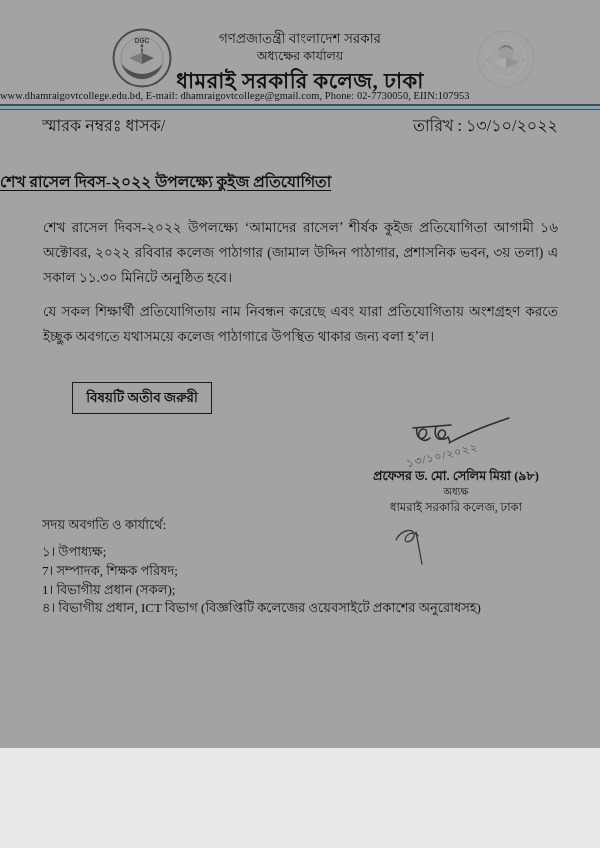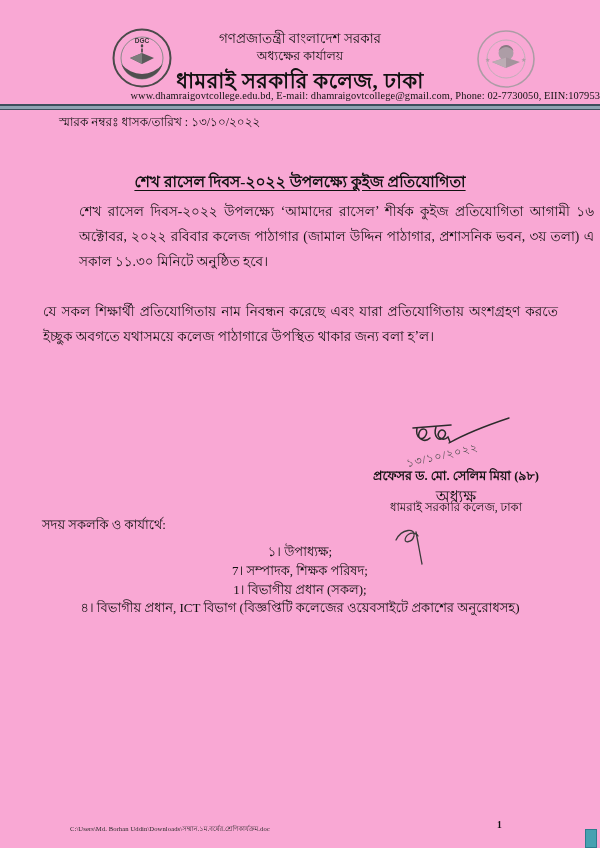--- a/index.html
+++ b/index.html
@@ -2,55 +2,55 @@
 <html><head>
 <meta charset="utf-8">
 <style>
   html,body{margin:0;padding:0;}
   body{
     width:600px;height:848px;
     background:#e8e8e8;
     font-family:"Liberation Serif","DejaVu Serif",serif;
   }
   .page{
-    position:relative;width:600px;height:848px;
-    background:#f9a8d4;overflow:hidden;color:#111;
+    position:relative;width:600px;height:748px;
+    background:#a3a3a3;overflow:hidden;color:#111;
   }
   
   .logo-left{position:absolute;left:112px;top:28px;width:60px;height:60px;}
   .logo-right{position:absolute;left:476px;top:29px;width:60px;height:60px;opacity:.8;}
   .hdr{position:absolute;left:0;top:31px;width:600px;text-align:center;line-height:1.25;}
   .hdr .govt{font-size:13.5px;}
   .hdr .office{font-size:12.5px;margin-top:1px;}
   .hdr .college{font-size:21px;font-weight:bold;margin-top:3px;letter-spacing:.5px;}
-  .contact{position:absolute;left:0;top:90px;width:600px;text-align:right;font-size:10.4px;letter-spacing:.1px;}
+  .contact{position:absolute;left:0;top:90px;width:600px;text-align:left;font-size:10.4px;letter-spacing:.1px;}
   .sep{position:absolute;left:0;top:104px;width:600px;height:3px;
        border-top:2px solid #3c4f5c;border-bottom:1px solid #3c4f5c;}
   
-  .memo-row{position:absolute;left:42px;top:113px;width:516px;display:flex;justify-content:flex-start;font-size:12px;margin-left:17px;}
+  .memo-row{position:absolute;left:42px;top:113px;width:516px;display:flex;justify-content:space-between;font-size:16px;}
   
-  .title{position:absolute;left:0;top:170px;width:600px;text-align:center;
+  .title{position:absolute;left:0;top:170px;width:600px;text-align:left;
          font-size:15.5px;font-weight:bold;text-decoration:underline;text-underline-offset:3px;}
   .para{position:absolute;left:43px;width:515px;font-size:13.6px;line-height:25px;text-align:justify;}
-  .para1{top:199px;margin-left:36px;}
+  .para1{top:215px;}
   .para2{top:299px;}
   .urgent{position:absolute;left:72px;top:382px;width:138px;height:30px;
           border:1.5px solid #1a1a1a;display:flex;align-items:center;justify-content:center;
           font-size:13.5px;font-weight:bold;}
   
   .sig-block{position:absolute;left:348px;top:416px;width:216px;height:100px;text-align:center;}
   .sig-scribble{position:absolute;left:55px;top:0;}
   .sig-date{position:absolute;left:58px;top:31px;font-size:11px;color:#4a4a4a;
             transform:rotate(-13deg);letter-spacing:1px;}
   .sig-name{position:absolute;left:0;top:51px;width:100%;font-size:12.6px;font-weight:bold;text-align:center;}
-  .sig-desig{position:absolute;left:0;top:68px;width:100%;font-size:16px;}
+  .sig-desig{position:absolute;left:0;top:68px;width:100%;font-size:10px;}
   .sig-inst{position:absolute;left:0;top:83px;width:100%;font-size:11.6px;}
   
   .dist-head{position:absolute;left:42px;top:515px;font-size:13px;}
-  .dist-list{position:absolute;left:42px;top:543px;width:516px;font-size:13px;text-align:center;}
+  .dist-list{position:absolute;left:42px;top:543px;width:516px;font-size:13px;}
   .dist-list .item{line-height:18.8px;}
   .scribble2{position:absolute;left:392px;top:524px;}
   
   .foot-path{position:absolute;left:70px;top:823px;font-size:6.6px;color:#2b2b2b;letter-spacing:.1px;}
   .foot-page{position:absolute;left:497px;top:820px;font-size:9.5px;font-weight:bold;}
   .corner-marker{position:absolute;left:585px;top:829px;width:12px;height:19px;
                  border:1px solid #2d7d8e;box-sizing:border-box;}
 </style>
 </head>
 <body>
@@ -94,37 +94,38 @@
   <div class="memo-row">
     <span>স্মারক নম্বরঃ ধাসক/</span>
     <span>তারিখ : ১৩/১০/২০২২</span>
   </div>
 
   <div class="title">শেখ রাসেল দিবস-২০২২ উপলক্ষ্যে কুইজ প্রতিযোগিতা</div>
 
   <div class="para para1">শেখ রাসেল দিবস-২০২২ উপলক্ষ্যে ‘আমাদের রাসেল’ শীর্ষক কুইজ প্রতিযোগিতা আগামী ১৬ অক্টোবর, ২০২২ রবিবার কলেজ পাঠাগার (জামাল উদ্দিন পাঠাগার, প্রশাসনিক ভবন, ৩য় তলা) এ সকাল ১১.৩০ মিনিটে অনুষ্ঠিত হবে।</div>
   <div class="para para2">যে সকল শিক্ষার্থী প্রতিযোগিতায় নাম নিবন্ধন করেছে এবং যারা প্রতিযোগিতায় অংশগ্রহণ করতে ইচ্ছুক অবগতে যথাসময়ে কলেজ পাঠাগারে উপস্থিত থাকার জন্য বলা হ’ল।</div>
 
+  <div class="urgent">বিষয়টি অতীব জরুরী</div>
 
   <div class="sig-block">
     <div class="sig-scribble">
       <svg width="110" height="34" viewBox="0 0 110 34">
         <path d="M10,12 L48,9" stroke="#2b2b2b" stroke-width="1.6" fill="none" stroke-linecap="round"></path>
         <path d="M14,12 C12,22 20,26 23,19 C26,12 18,11 16,17 C14,23 22,27 27,22" stroke="#2b2b2b" stroke-width="1.5" fill="none" stroke-linecap="round"></path>
         <path d="M33,11 C30,20 36,27 41,21 C45,16 39,11 36,16 C33,21 40,26 45,21 L47,26" stroke="#2b2b2b" stroke-width="1.5" fill="none" stroke-linecap="round"></path>
         <path d="M46,27 C62,18 88,8 106,2" stroke="#2b2b2b" stroke-width="1.4" fill="none" stroke-linecap="round"></path>
       </svg>
     </div>
     <div class="sig-date">১৩/১০/২০২২</div>
     <div class="sig-name">প্রফেসর ড. মো. সেলিম মিয়া (৯৮)</div>
     <div class="sig-desig">অধ্যক্ষ</div>
     <div class="sig-inst">ধামরাই সরকারি কলেজ, ঢাকা</div>
   </div>
 
-  <div class="dist-head">সদয় সকলকি ও কার্যার্থে:</div>
+  <div class="dist-head">সদয় অবগতি ও কার্যার্থে:</div>
   <div class="scribble2">
     <svg width="36" height="44" viewBox="0 0 36 44">
       <path d="M4,16 C10,4 24,4 22,12 C20,19 10,20 14,13 C17,8 24,8 26,12" stroke="#3a3a3a" stroke-width="1.3" fill="none" stroke-linecap="round"></path>
       <path d="M24,8 C26,18 28,30 30,40" stroke="#3a3a3a" stroke-width="1.3" fill="none" stroke-linecap="round"></path>
     </svg>
   </div>
   <div class="dist-list">
     <div class="item">১। উপাধ্যক্ষ;</div>
     <div class="item">7। সম্পাদক, শিক্ষক পরিষদ;</div>
     <div class="item">1। বিভাগীয় প্রধান (সকল);</div>

